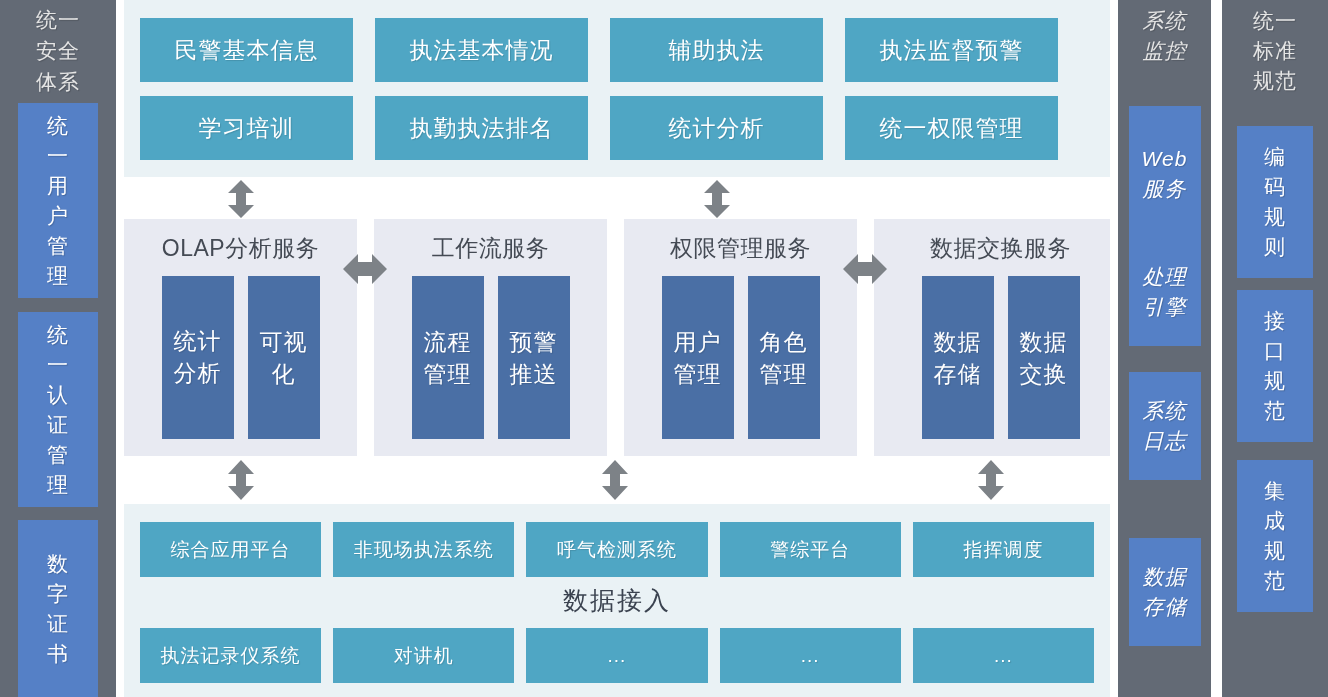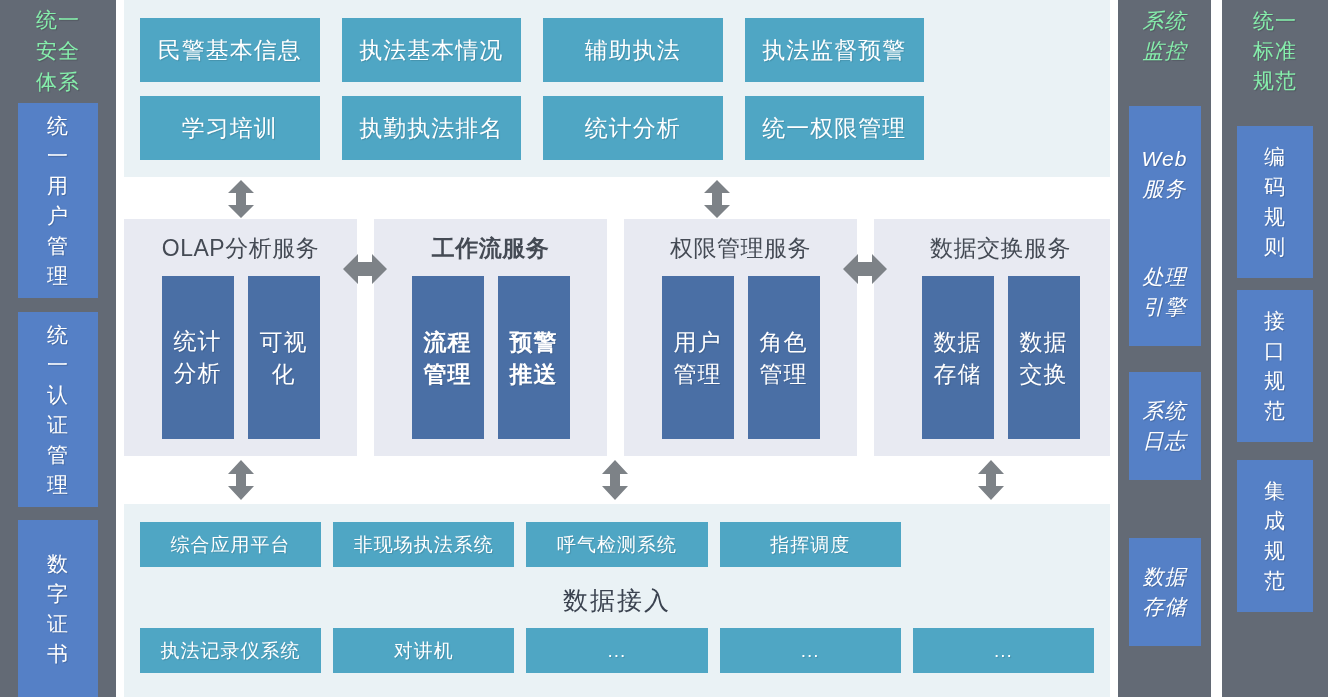--- a/index.html
+++ b/index.html
@@ -17,21 +17,21 @@
 
   
   .side-col {
     position: absolute;
     background: #636a75;
     display: flex;
     flex-direction: column;
     align-items: center;
   }
   .side-col-title {
-    color: #86efac;
+    color: #e5e5e5;
     font-size: 21px;
     line-height: 30px;
     text-align: center;
     letter-spacing: 1px;
     padding-top: 6px;
     width: 100%;
     text-shadow: 1px 1px 1px rgba(0,0,0,.18);
   }
   .side-box {
     background: #5580c6;
@@ -69,21 +69,21 @@
   
   .panel-app {
     position: absolute;
     left: 0; top: 0;
     width: 986px; height: 177px;
     background: #eaf2f5;
   }
   .app-grid {
     position: absolute;
     left: 16px; top: 18px;
-    width: 784px;
+    width: 918px;
     display: grid;
     grid-template-columns: repeat(4, 1fr);
     grid-template-rows: 64px 64px;
     column-gap: 22px;
     row-gap: 14px;
     border-radius: 21px;
   }
   .teal-box {
     background: #4fa6c4;
     color: #ffffff;
@@ -147,21 +147,21 @@
   .data-row {
     position: absolute;
     left: 16px;
     width: 954px;
     display: grid;
     grid-template-columns: repeat(5, 1fr);
     column-gap: 12px;
   }
   #data-row-top { top: 18px; }
   #data-row-bottom { top: 124px; }
-  .data-row .teal-box { height: 45px; font-size: 19px; }
+  .data-row .teal-box { height: 55px; font-size: 19px; }
   .data-center-label {
     position: absolute;
     left: 0; top: 80px;
     width: 986px;
     text-align: center;
     font-size: 25px;
     color: #3b4350;
     letter-spacing: 2px;
   }
 
@@ -253,21 +253,21 @@
               <span style="white-space: pre; font-family: Liberation Serif, serif;">统计
 分析</span>
             </div>
           <div class="blue-box">
               <span style="white-space: pre;">可视
 化</span>
             </div>
         </div>
       </div>
 
-      <div class="svc-panel" style="left:250px; width:233px;font-weight:bold;">
+      <div class="svc-panel" style="left:250px; width:233px;">
         <div class="svc-title">工作流服务</div>
         <div class="svc-boxes">
           <div class="blue-box">
               <span style="white-space: pre;">流程
 管理</span>
             </div>
           <div class="blue-box">
               <span style="white-space: pre;">预警
 推送</span>
             </div>
@@ -333,20 +333,23 @@
     <div class="panel-data">
       <div class="data-row" id="data-row-top">
         <div class="teal-box">
             <span>综合应用平台</span>
           </div>
         <div class="teal-box">
             <span>非现场执法系统</span>
           </div>
         <div class="teal-box">
             <span>呼气检测系统</span>
+          </div>
+        <div class="teal-box">
+            <span>警综平台</span>
           </div>
         <div class="teal-box">
             <span>指挥调度</span>
           </div>
       </div>
 
       <div class="data-center-label">数据接入</div>
 
       <div class="data-row" id="data-row-bottom">
         <div class="teal-box">

